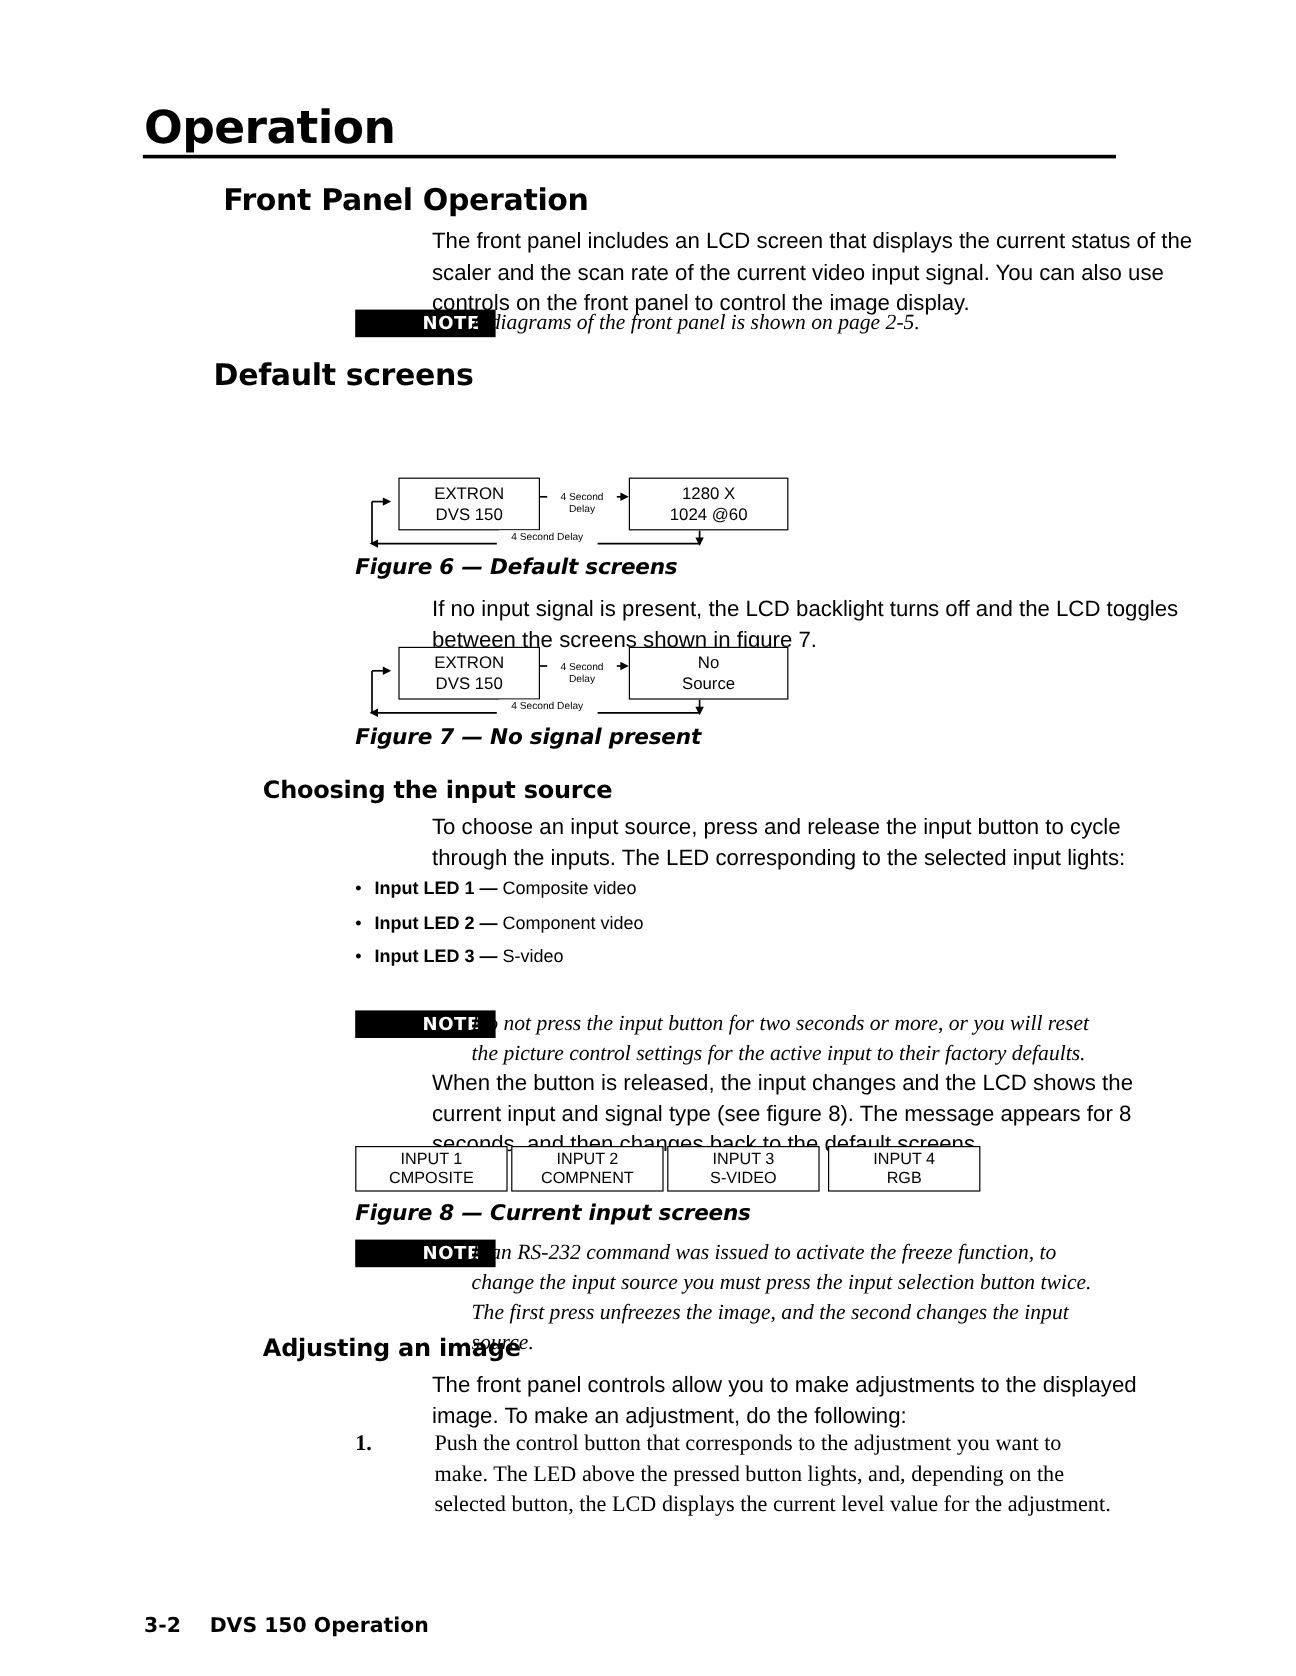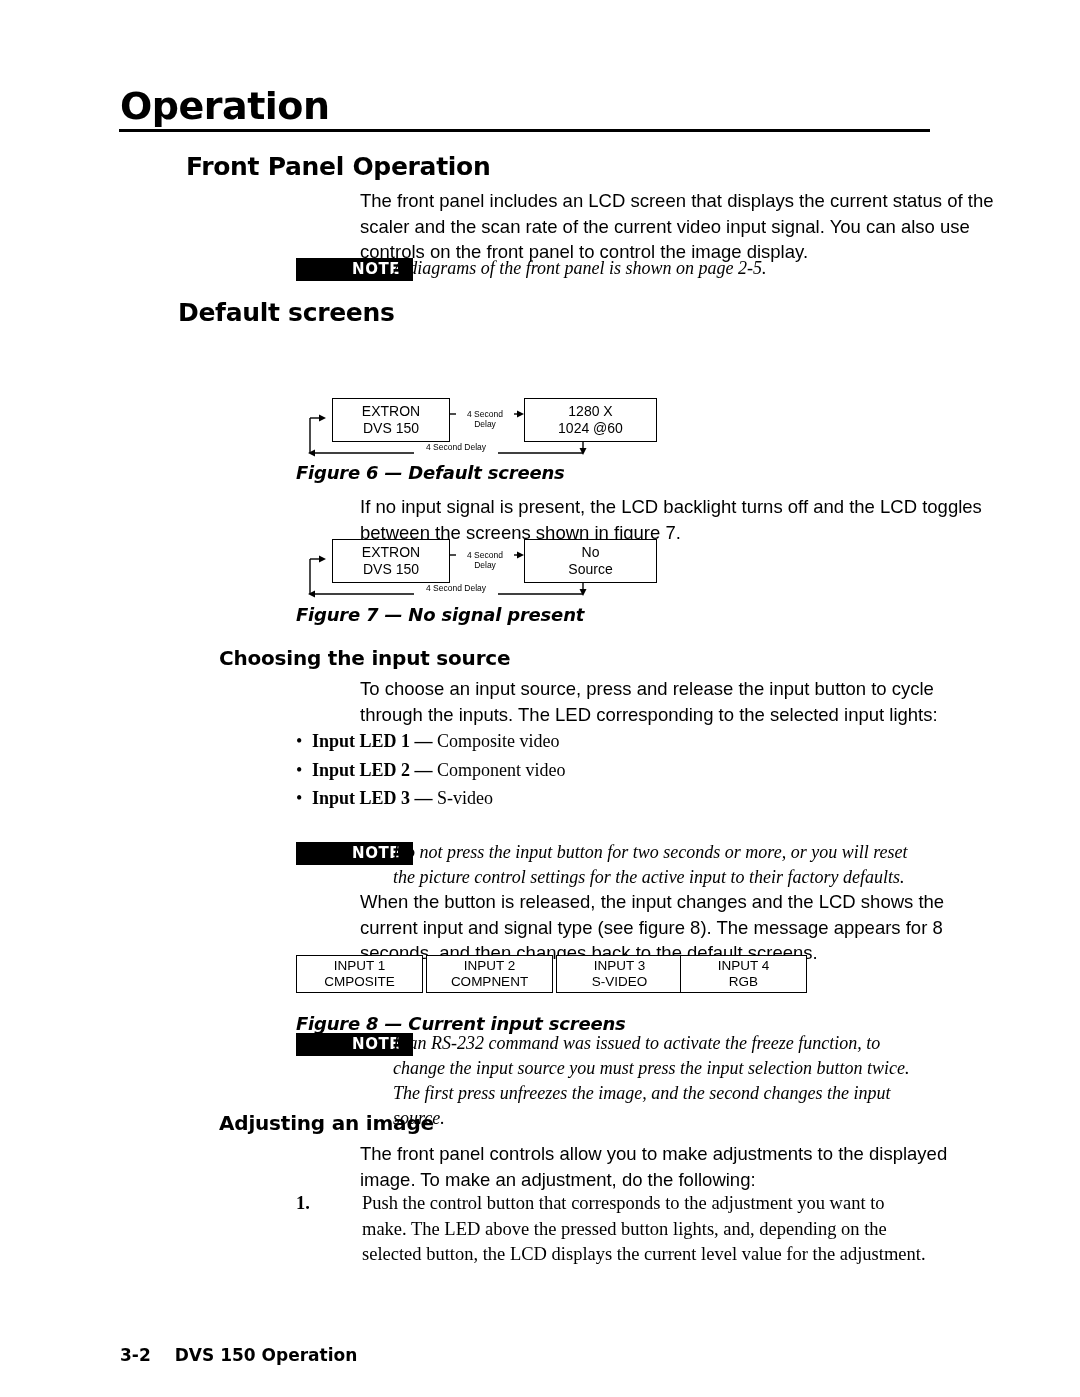--- a/index.html
+++ b/index.html
@@ -112,22 +112,22 @@
 
   
   .bullet-list {
     position: absolute;
     left: 296px;
     width: 636px;
   }
   .bullet-row {
     position: relative;
     height: 28.5px;
-    font-family: Liberation Serif, serif;
-    font-size: 18px;
+    font-family: Liberation Sans, sans-serif;
+    font-size: 15px;
     line-height: 28.5px;
     white-space: nowrap;
   }
   .bullet-dot {
     display: inline-block;
     width: 16px;
   }
   .bullet-strong {
     font-weight: bold;
   }
@@ -385,27 +385,27 @@
       <span class="lcd-line">CMPOSITE</span>
     </div>
     <div class="input-box" style="left:130px;">
       <span class="lcd-line">INPUT 2</span>
       <span class="lcd-line">COMPNENT</span>
     </div>
     <div class="input-box" style="left:260px;">
       <span class="lcd-line">INPUT 3</span>
       <span class="lcd-line">S-VIDEO</span>
     </div>
-    <div class="input-box" style="left:384px;">
+    <div class="input-box" style="left:394px;">
       <span class="lcd-line">INPUT 4</span>
       <span class="lcd-line">RGB</span>
     </div>
   </div>
 
-  <div class="fig-caption" style="left:296px; top:1001px;margin-top:12px;">Figure 8 — Current input screens</div>
+  <div class="fig-caption" style="left:296px; top:1001px;">Figure 8 — Current input screens</div>
 
   <div class="note-block" style="top:1031px;">
     <div class="note-badge">NOTE</div>
     <div class="note-text">If an RS-232 command was issued to activate the freeze function, to change the input source you must press the input selection button twice.  The first press unfreezes the image, and the second changes the input source.</div>
   </div>
 
   <div class="h2-section" style="left:219px; top:1111px;">Adjusting an image</div>
 
   <div class="body-text" style="top:1141px;">The front panel controls allow you to make adjustments to the displayed image.  To make an adjustment, do the following:</div>
 

